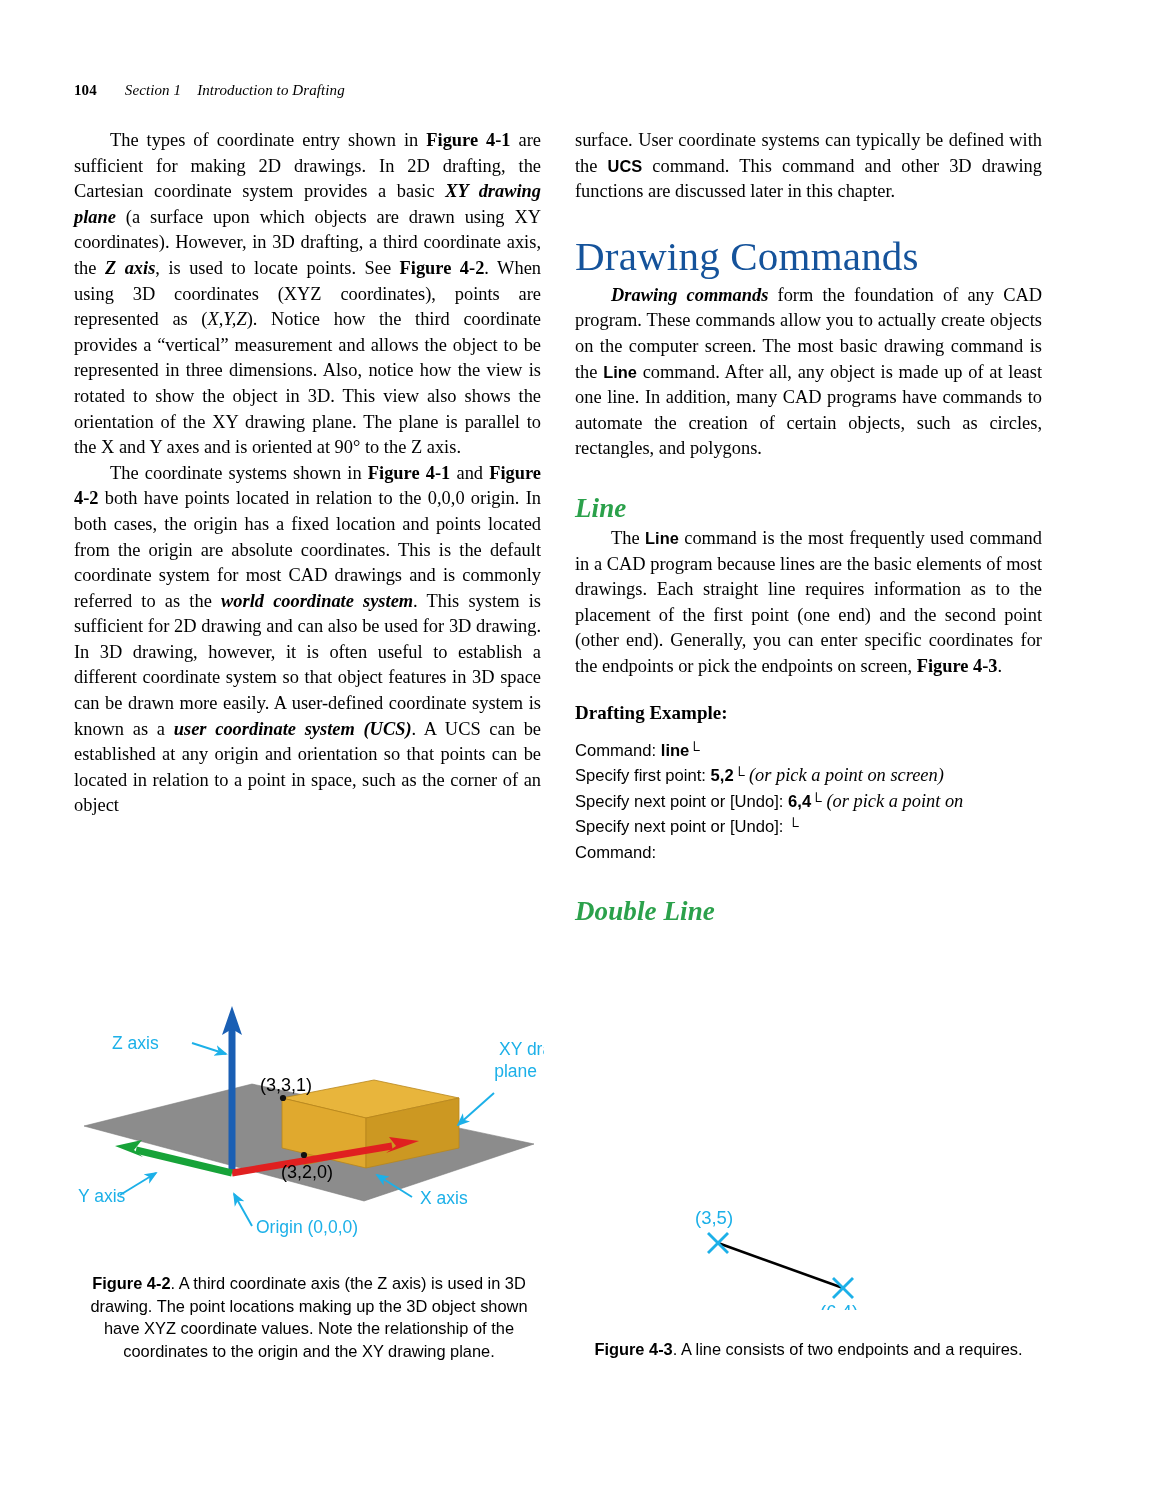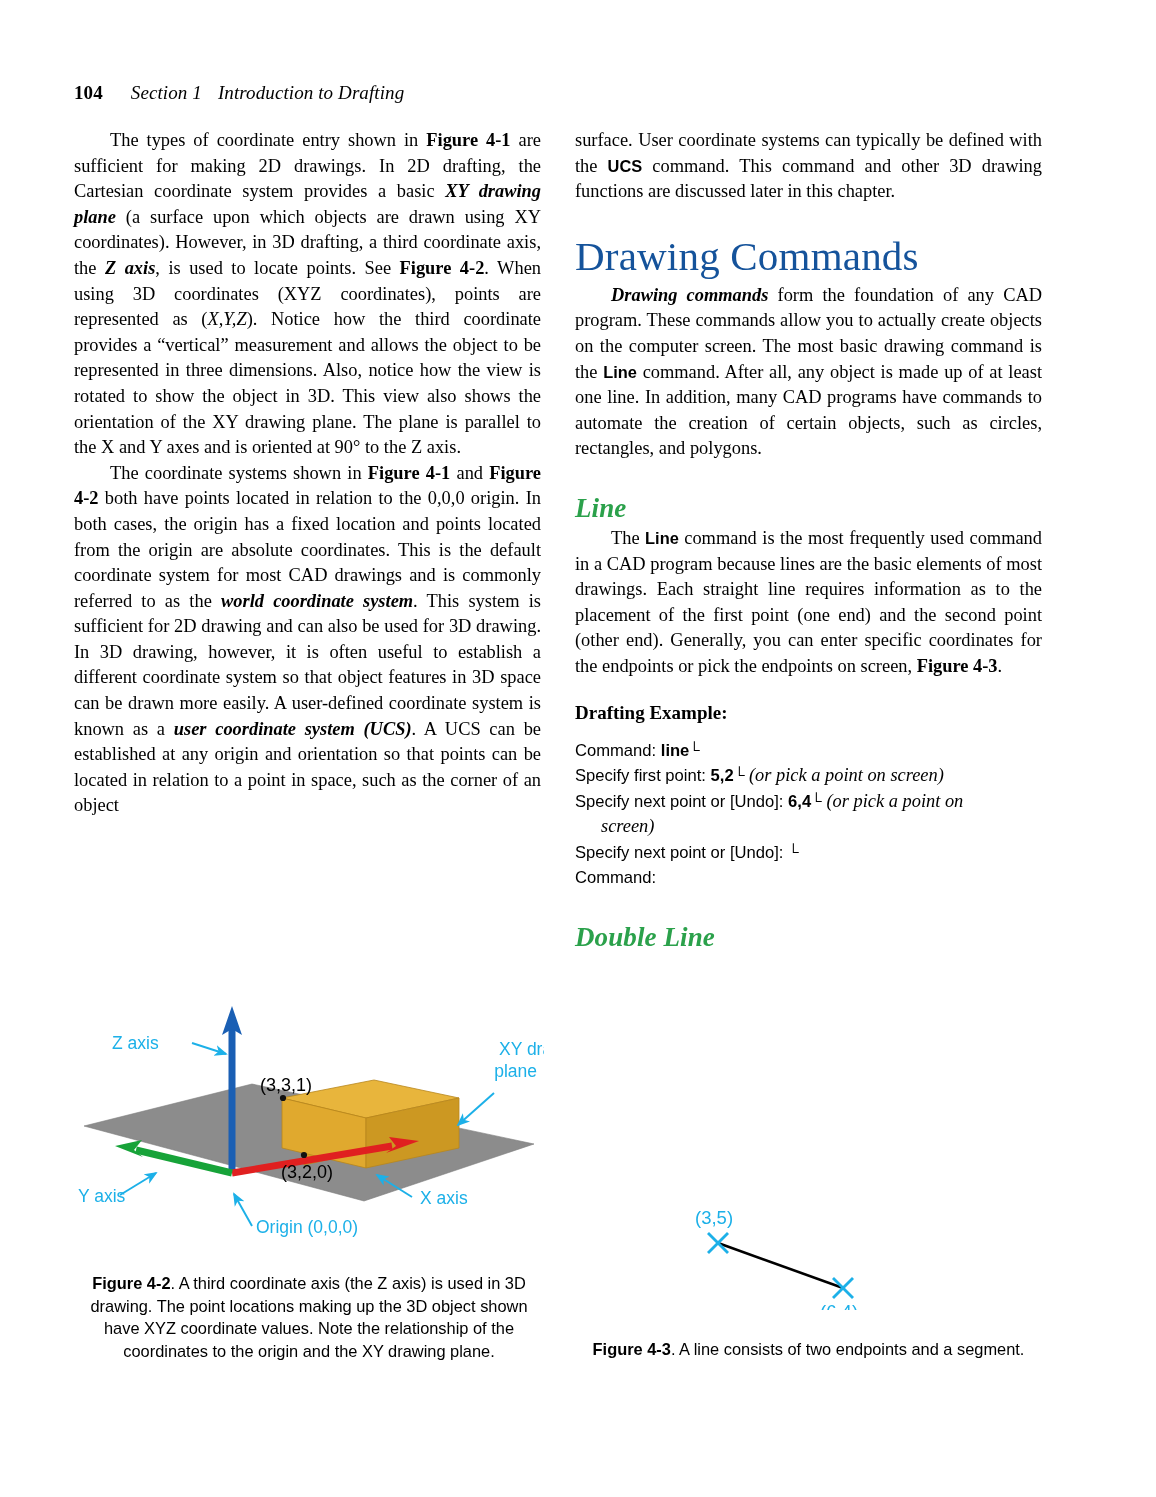--- a/index.html
+++ b/index.html
@@ -14,21 +14,21 @@
     font-family: "Liberation Serif", serif;
     color: #000000;
     overflow: hidden;
   }
 
   
   .runhead {
     position: absolute;
     left: 74px;
     top: 82px;
-    font-size: 19px;
+    font-size: 15px;
     letter-spacing: .1px;
   }
   .runhead .folio {
     font-weight: bold;
     font-style: normal;
     margin-right: 28px;
   }
   .runhead .sec {
     font-style: italic;
   }
@@ -175,21 +175,20 @@
   <h2 class="b-head">Line</h2>
 
   <p class="body"><span>The </span><span class="cmd">Line</span><span> command is the most frequently used command in a CAD program because lines are the basic elements of most drawings. Each straight line requires information as to the placement of the first point (one end) and the second point (other end). Generally, you can enter specific coordinates for the endpoints or pick the endpoints on screen, </span><b class="bold">Figure 4-3</b><span>.</span></p>
 
   <h3 class="c-head">Drafting Example:</h3>
 
   <div class="cmdblock" id="cmdblock">
       <span class="ln"><span>Command: </span><b>line</b><span class="ret">┘</span></span>
       <span class="ln"><span>Specify first point: </span><b>5,2</b><span class="ret">┘</span><i> (or pick a point on screen)</i></span>
       <span class="ln"><span>Specify next point or [Undo]: </span><b>6,4</b><span class="ret">┘</span><i> (or pick a point on</i></span>
-      <span class="ln hang"><i>screen)</i></span>
       <span class="ln"><span>Specify next point or [Undo]: </span><span class="ret">┘</span></span>
       <span class="ln"><span>Command:</span></span>
     </div>
 
   <h2 class="b-head">Double Line</h2>
 
 </div>
 
 <div id="fig42">
   <svg width="470" height="272" viewBox="0 0 470 272" xmlns="http://www.w3.org/2000/svg">
@@ -253,13 +252,13 @@
     </g>
     <g stroke="#1CB0E8" stroke-width="2.8">
       <line x1="258" y1="73" x2="278" y2="93"></line>
       <line x1="278" y1="73" x2="258" y2="93"></line>
     </g>
     <text class="figtext" x="120" y="19" font-size="18.5" fill="#1CB0E8">(3,5)</text>
     <text class="figtext" x="245" y="113" font-size="18.5" fill="#1CB0E8">(6,4)</text>
   </svg>
 </div>
 
-<div id="fig43cap" class="caption"><b>Figure 4-3</b><span>. A line consists of two endpoints and a segment.</span></div>
+<div id="fig43cap" class="caption"><b>Figure 4-3</b><span>. A line consists of two endpoints and a requires.</span></div>
 
 </body></html>

